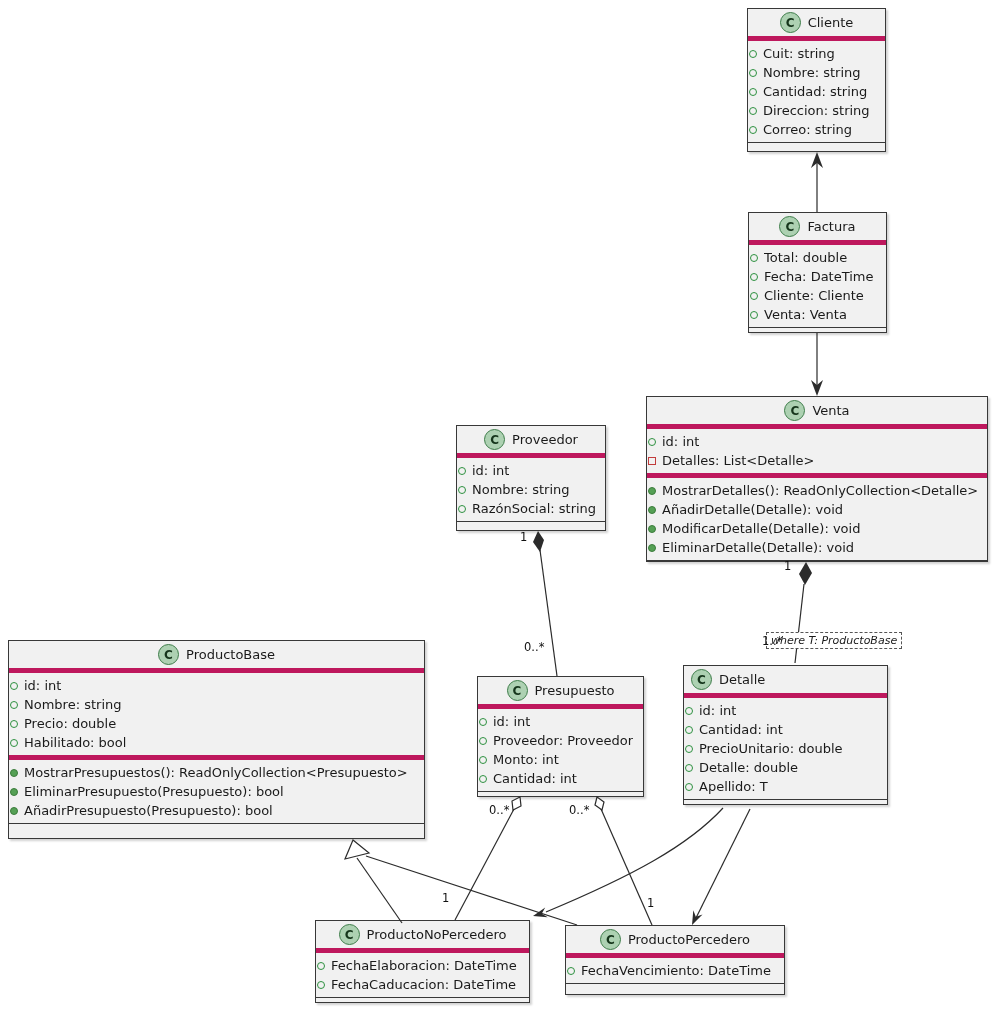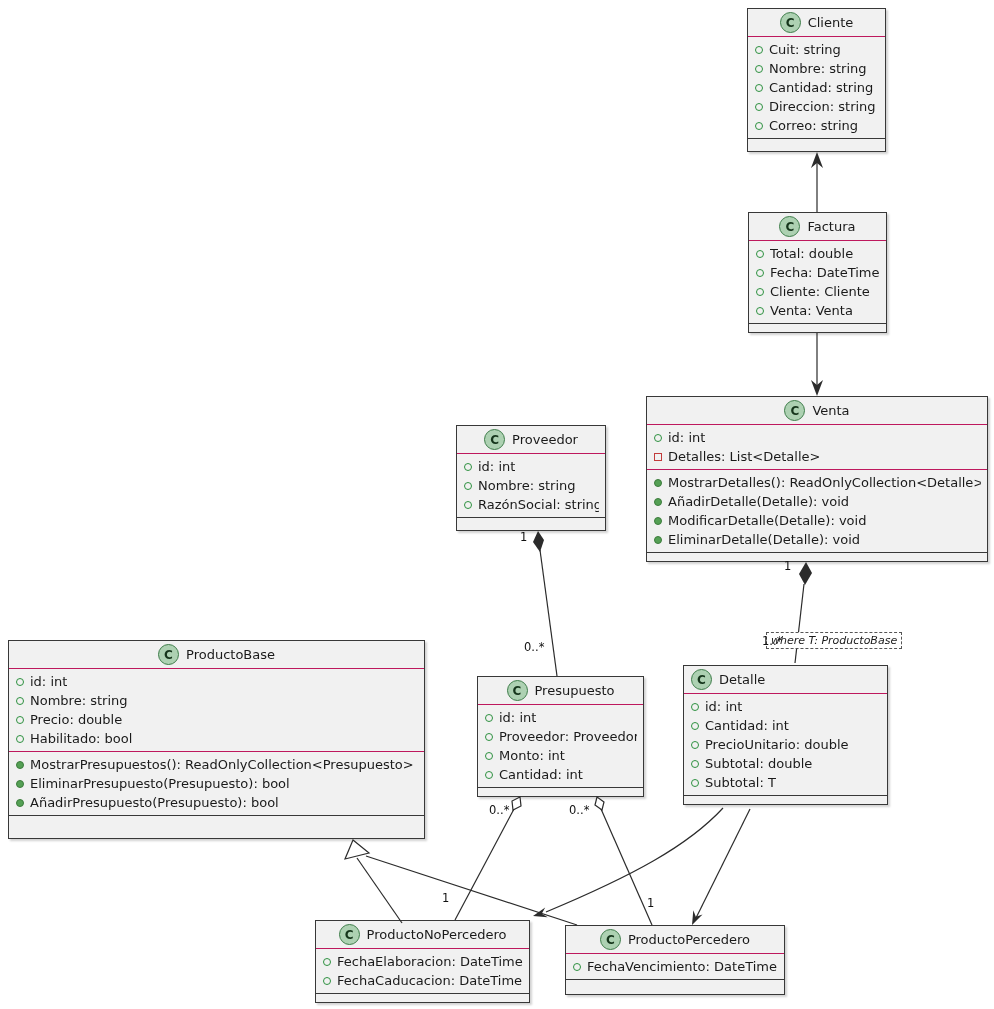--- a/index.html
+++ b/index.html
@@ -15,21 +15,21 @@
   }
   .uml-title{
     height:27px;flex:none;display:flex;align-items:center;justify-content:center;
     gap:7px;font-size:13px;
   }
   .spot{
     width:19px;height:19px;flex:none;border-radius:50%;background:#add1b2;
     border:1px solid #3e7d4a;display:flex;align-items:center;justify-content:center;
     font-weight:bold;font-size:12px;color:#15351b;
   }
-  .uml-attrs,.uml-methods{border-top:1px solid #be185d;padding:3px 6px;flex:none;}
+  .uml-attrs,.uml-methods{border-top:5px solid #be185d;padding:3px 0;flex:none;}
   .uml-strip{border-top:1px solid #383838;flex:1;min-height:0;}
   .member{display:flex;align-items:center;height:19px;white-space:nowrap;font-size:13px;}
   .vis{width:8px;height:8px;flex:none;margin:0 6px 0 1px;box-sizing:border-box;}
   .vis-pub{border:1px solid #2e9140;border-radius:50%;background:transparent;}
   .vis-priv{border:1px solid #c23b3b;background:transparent;}
   .vis-method{border:1px solid #3c7c3c;border-radius:50%;background:#55a055;}
   .mtext{overflow:hidden;}
 
   
   .c-cliente{left:747px;top:8px;width:139px;height:144px;}
@@ -218,25 +218,25 @@
       <div class="member">
         <span class="vis vis-pub"></span>
         <span class="mtext">Cantidad: int</span>
       </div>
       <div class="member">
         <span class="vis vis-pub"></span>
         <span class="mtext">PrecioUnitario: double</span>
       </div>
       <div class="member">
         <span class="vis vis-pub"></span>
-        <span class="mtext">Subtotal: double</span>
-      </div>
-      <div class="member">
-        <span class="vis vis-pub"></span>
-        <span class="mtext">Subtotal: T</span>
+        <span class="mtext">Detalle: double</span>
+      </div>
+      <div class="member">
+        <span class="vis vis-pub"></span>
+        <span class="mtext">Apellido: T</span>
       </div>
     </div>
   <div class="uml-strip"></div>
 </div>
 
 <div class="uml-class c-productobase">
   <div class="uml-title">
     <span class="spot">C</span>
     <span class="cname">ProductoBase</span>
   </div>

